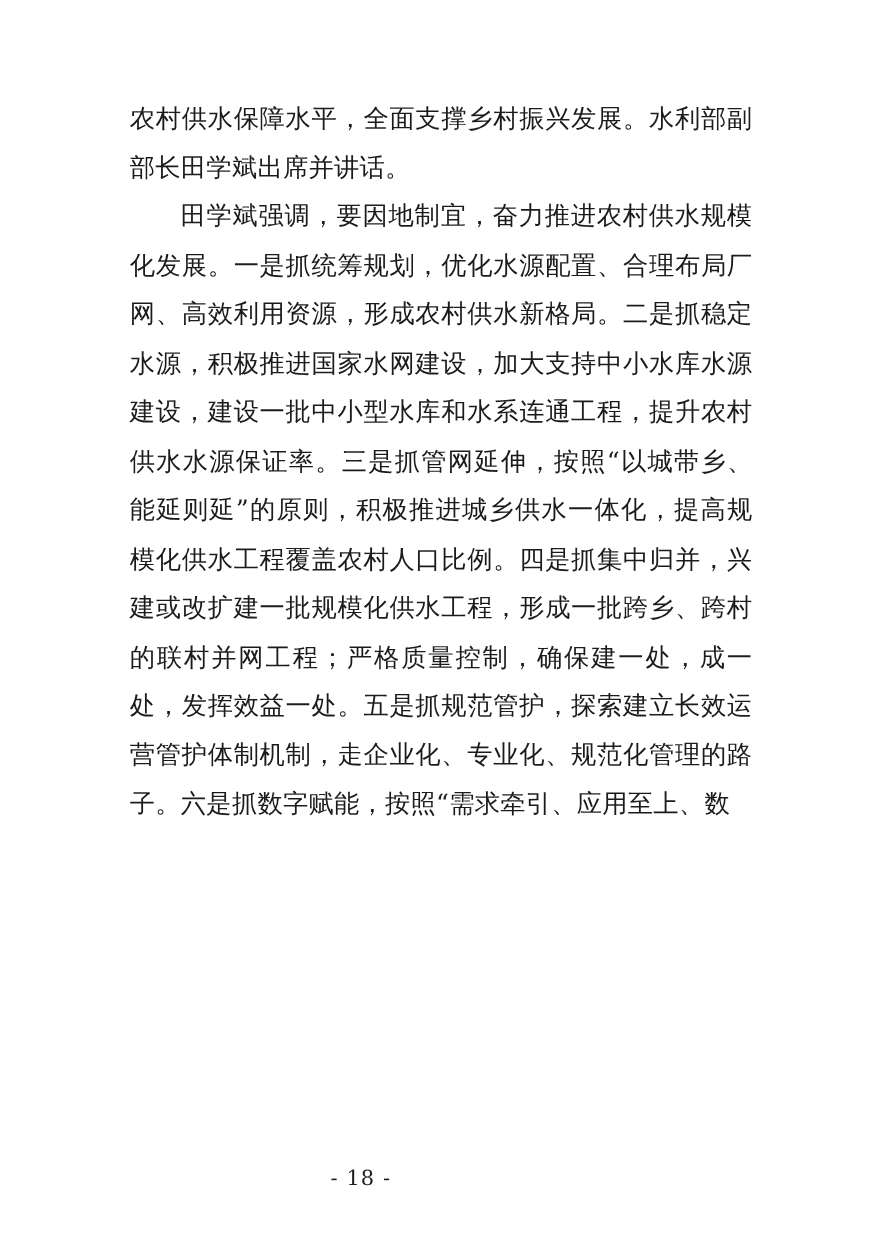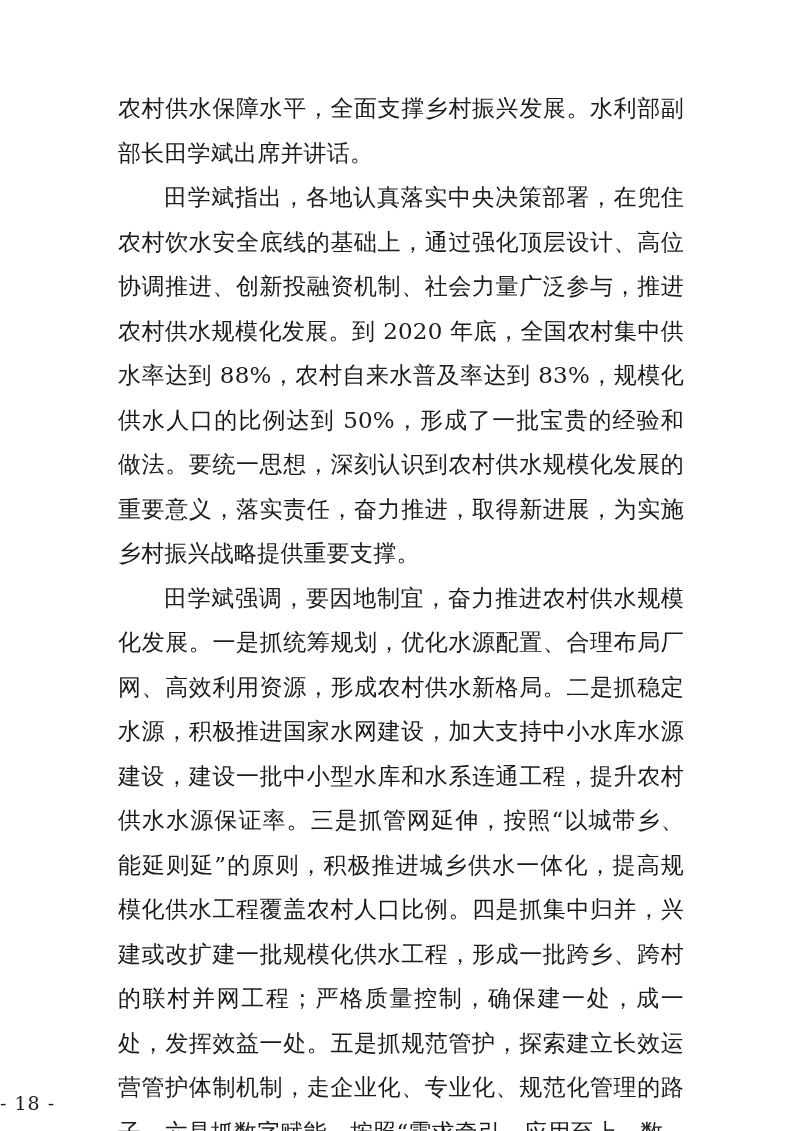--- a/index.html
+++ b/index.html
@@ -30,36 +30,35 @@
     text-align: justify;
     text-justify: inter-ideograph;
     letter-spacing: 0.2px;
   }
   .para.indent {
     text-indent: 2em;
   }
   .footer {
     position: absolute;
     left: 0;
-    top: 1092px;
+    top: 1060px;
     width: 656px;
-    text-align: left;
+    text-align: center;
   }
   .pagenum {
     font-size: 19px;
     color: #1b1b1b;
     font-family: "DejaVu Serif", "Liberation Serif", serif;
     letter-spacing: 1px;
   }
 </style>
 </head>
 <body>
 
 <div class="page">
   <div class="content">
     <p class="para">农村供水保障水平，全面支撑乡村振兴发展。水利部副部长田学斌出席并讲话。</p>
-    <p class="para indent">田学斌指出，各地认真落实中央决策部署，在兜住农村饮水安全底线的基础上，通过强化顶层设计、高位协调推进、创新投融资机制、社会力量广泛参与，推进农村供水规模化发展。到 2020 年底，全国农村集中供水率达到 88%，农村自来水普及率达到 83%，规模化供水人口的比例达到 50%，形成了一批宝贵的经验和做法。要统一思想，深刻认识到农村供水规模化发展的重要意义，落实责任，奋力推进，取得新进展，为实施乡村振兴战略提供重要支撑。</p>
     <p class="para indent">田学斌强调，要因地制宜，奋力推进农村供水规模化发展。一是抓统筹规划，优化水源配置、合理布局厂网、高效利用资源，形成农村供水新格局。二是抓稳定水源，积极推进国家水网建设，加大支持中小水库水源建设，建设一批中小型水库和水系连通工程，提升农村供水水源保证率。三是抓管网延伸，按照“以城带乡、能延则延”的原则，积极推进城乡供水一体化，提高规模化供水工程覆盖农村人口比例。四是抓集中归并，兴建或改扩建一批规模化供水工程，形成一批跨乡、跨村的联村并网工程；严格质量控制，确保建一处，成一处，发挥效益一处。五是抓规范管护，探索建立长效运营管护体制机制，走企业化、专业化、规范化管理的路子。六是抓数字赋能，按照“需求牵引、应用至上、数</p>
   </div>
   <div class="footer">
     <span class="pagenum">- 18 -</span>
   </div>
 </div>
 
 </body></html>

